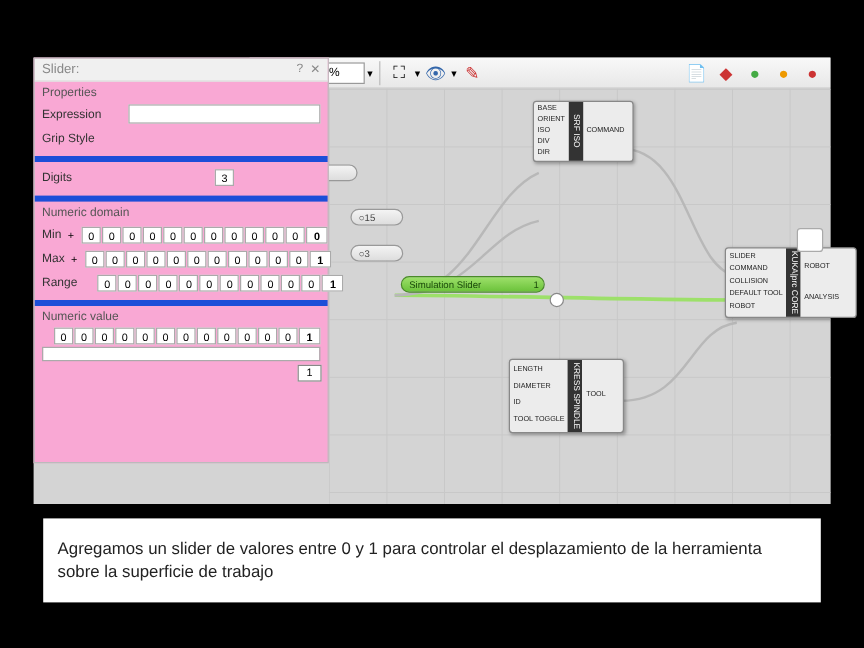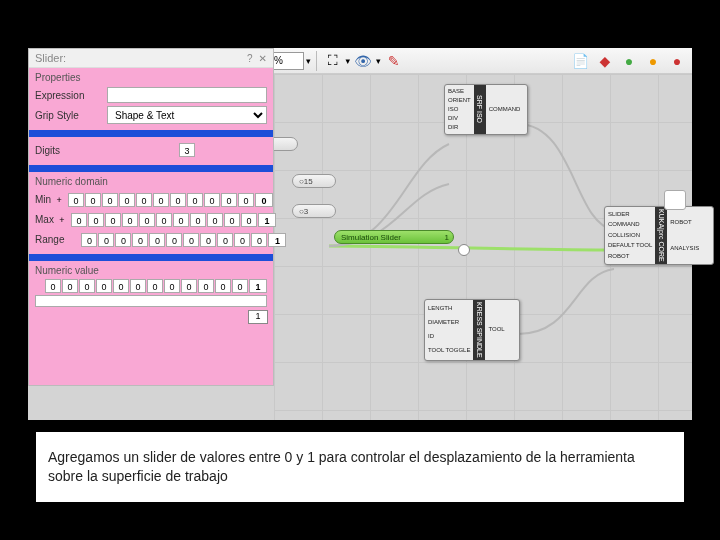--- a/index.html
+++ b/index.html
@@ -11,21 +11,21 @@
 .tbtn.b{color:#36a}
 .tbtn.r{color:#c33}
 .zoom{width:44px;height:18px;font-size:10px;border:1px solid #999;background:#fff;text-align:left;padding:0 2px}
 .tsep{width:1px;height:20px;background:#bbb;margin:0 3px}
 .canvas{position:absolute;left:246px;top:26px;right:0;bottom:0;background:#d4d4d4;background-image:linear-gradient(#c8c8c8 1px,transparent 1px),linear-gradient(90deg,#c8c8c8 1px,transparent 1px);background-size:48px 48px}
 .panel{position:absolute;left:0;top:0;width:246px;height:338px;background:#f9a8d4;border:1px solid #bbb;font-size:10px}
 .phead{display:flex;align-items:center;justify-content:space-between;padding:3px 6px;border-bottom:1px solid #ddd;background:#f0f0f0}
 .phead .t{color:#888;font-size:11px}
 .phead .icons{display:flex;gap:6px;color:#888}
 .phead .icons span{cursor:pointer}
-.sect{border-bottom:7px solid #1d4ed8;padding:2px 6px 4px}
+.sect{border-bottom:5px solid #1d4ed8;padding:2px 6px 4px}
 .sect .sh{font-size:10px;color:#555;margin:2px 0 3px}
 .row{display:flex;align-items:center;margin:2px 0;height:18px}
 .row .lab{width:72px;font-size:10px;color:#333}
 .row .fld{flex:1;height:16px;border:1px solid #aaa;background:#fff;font-size:10px;padding:0 3px}
 .row select.fld{height:18px}
 .rneo{display:flex;justify-content:center;gap:8px;font-family:Georgia,serif;font-size:20px;color:#333}
 .rneo .sel{border:1px solid #888;padding:0 4px}
 .digitrow{display:flex;justify-content:flex-end;gap:1px;margin-top:2px}
 .dcell{width:16px;height:14px;border:1px solid #aaa;background:#fff;font-size:9px;text-align:center;line-height:14px}
 .dcell.plus{border:none;background:transparent}
@@ -150,21 +150,20 @@
     </div>
 
     <div class="sect">
       <div class="sh">Properties</div>
       <div class="row">
           <span class="lab">Expression</span>
           <input class="fld" value="" style="">
         </div>
       <div class="row">
           <span class="lab">Grip Style</span>
-          <select class="fld"><option>Shape &amp; Text</option></select>
         </div>
     </div>
 
     <div class="sect">
       <div class="row">
           <span class="lab">Digits</span>
           <div style="flex:1;text-align:center"><span class="dcell" style="display:inline-block">3</span></div>
         </div>
     </div>
 

